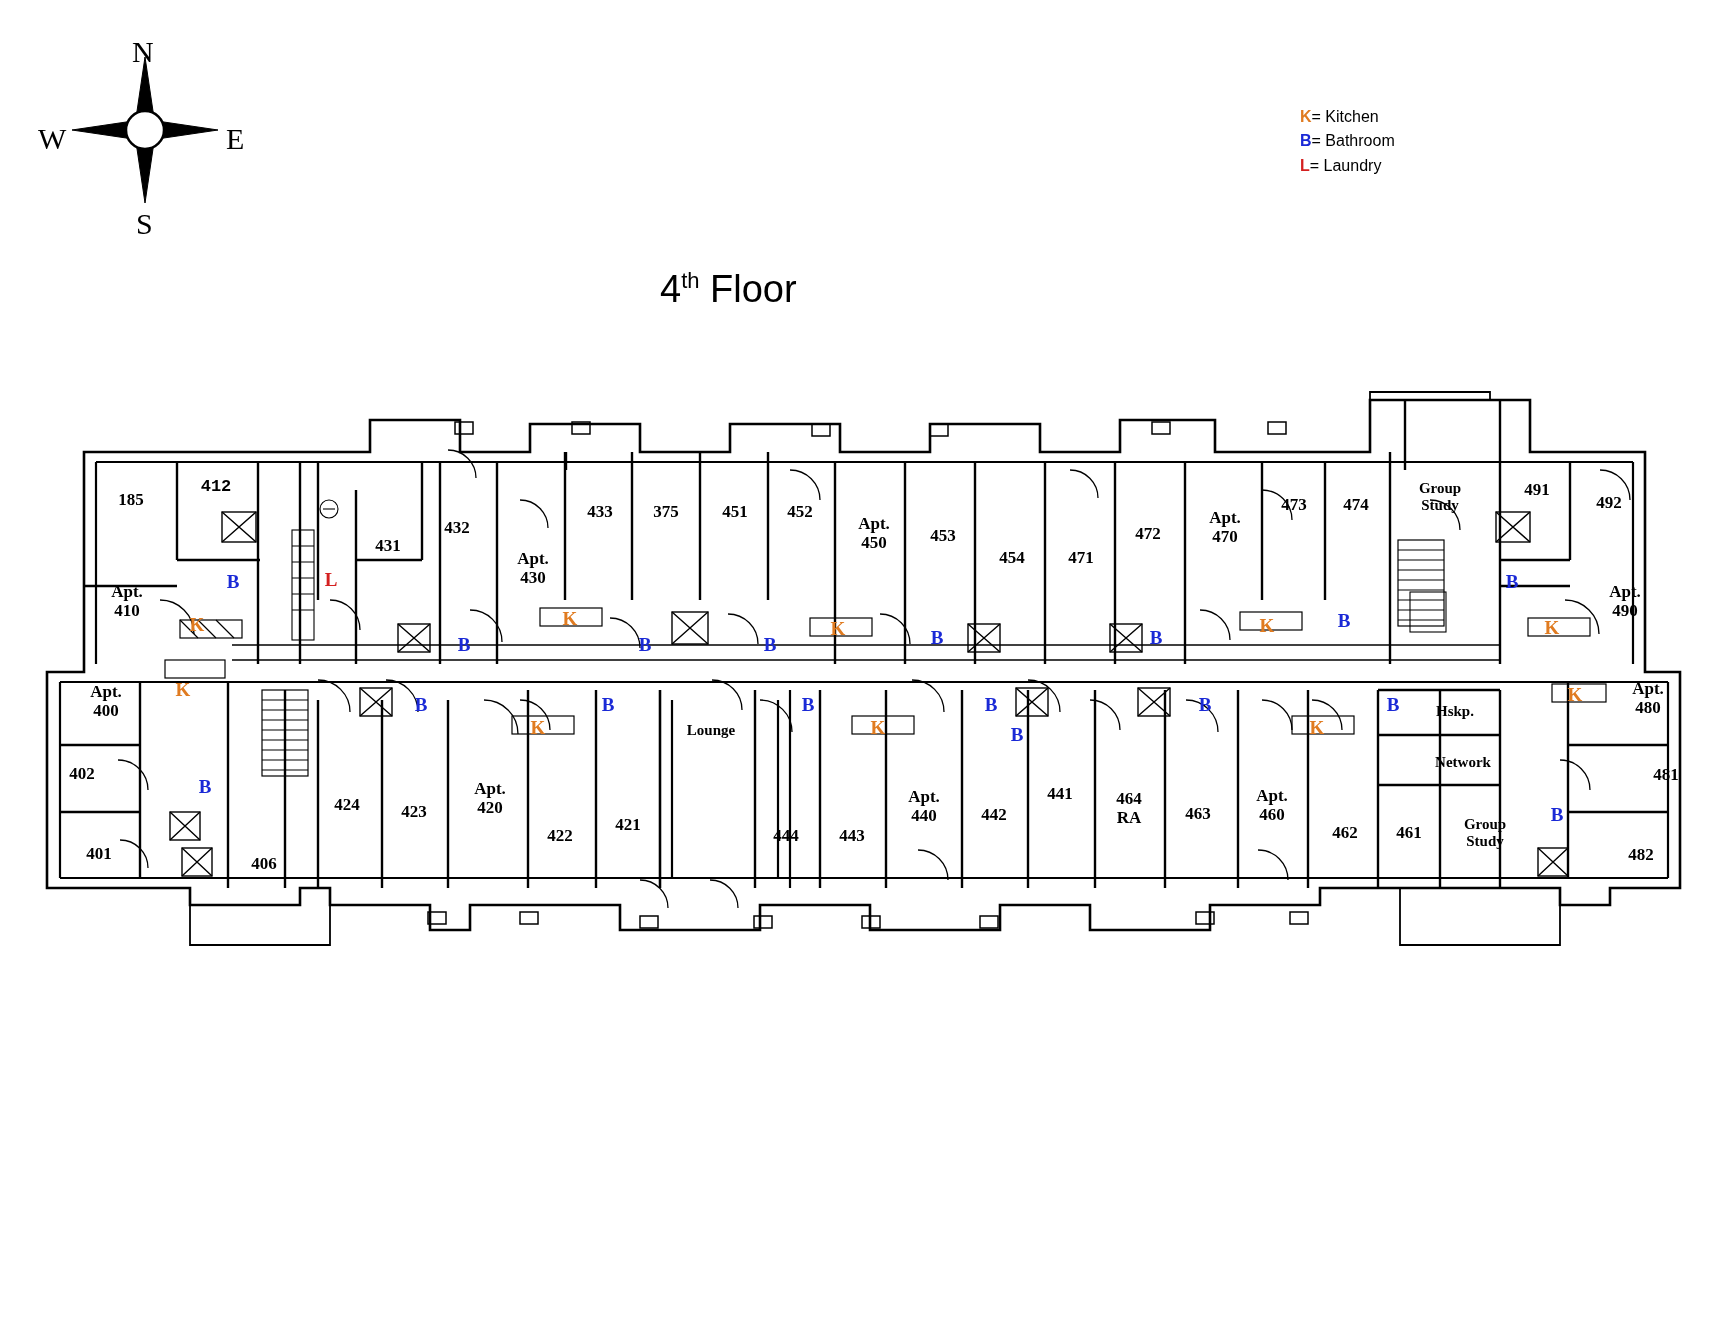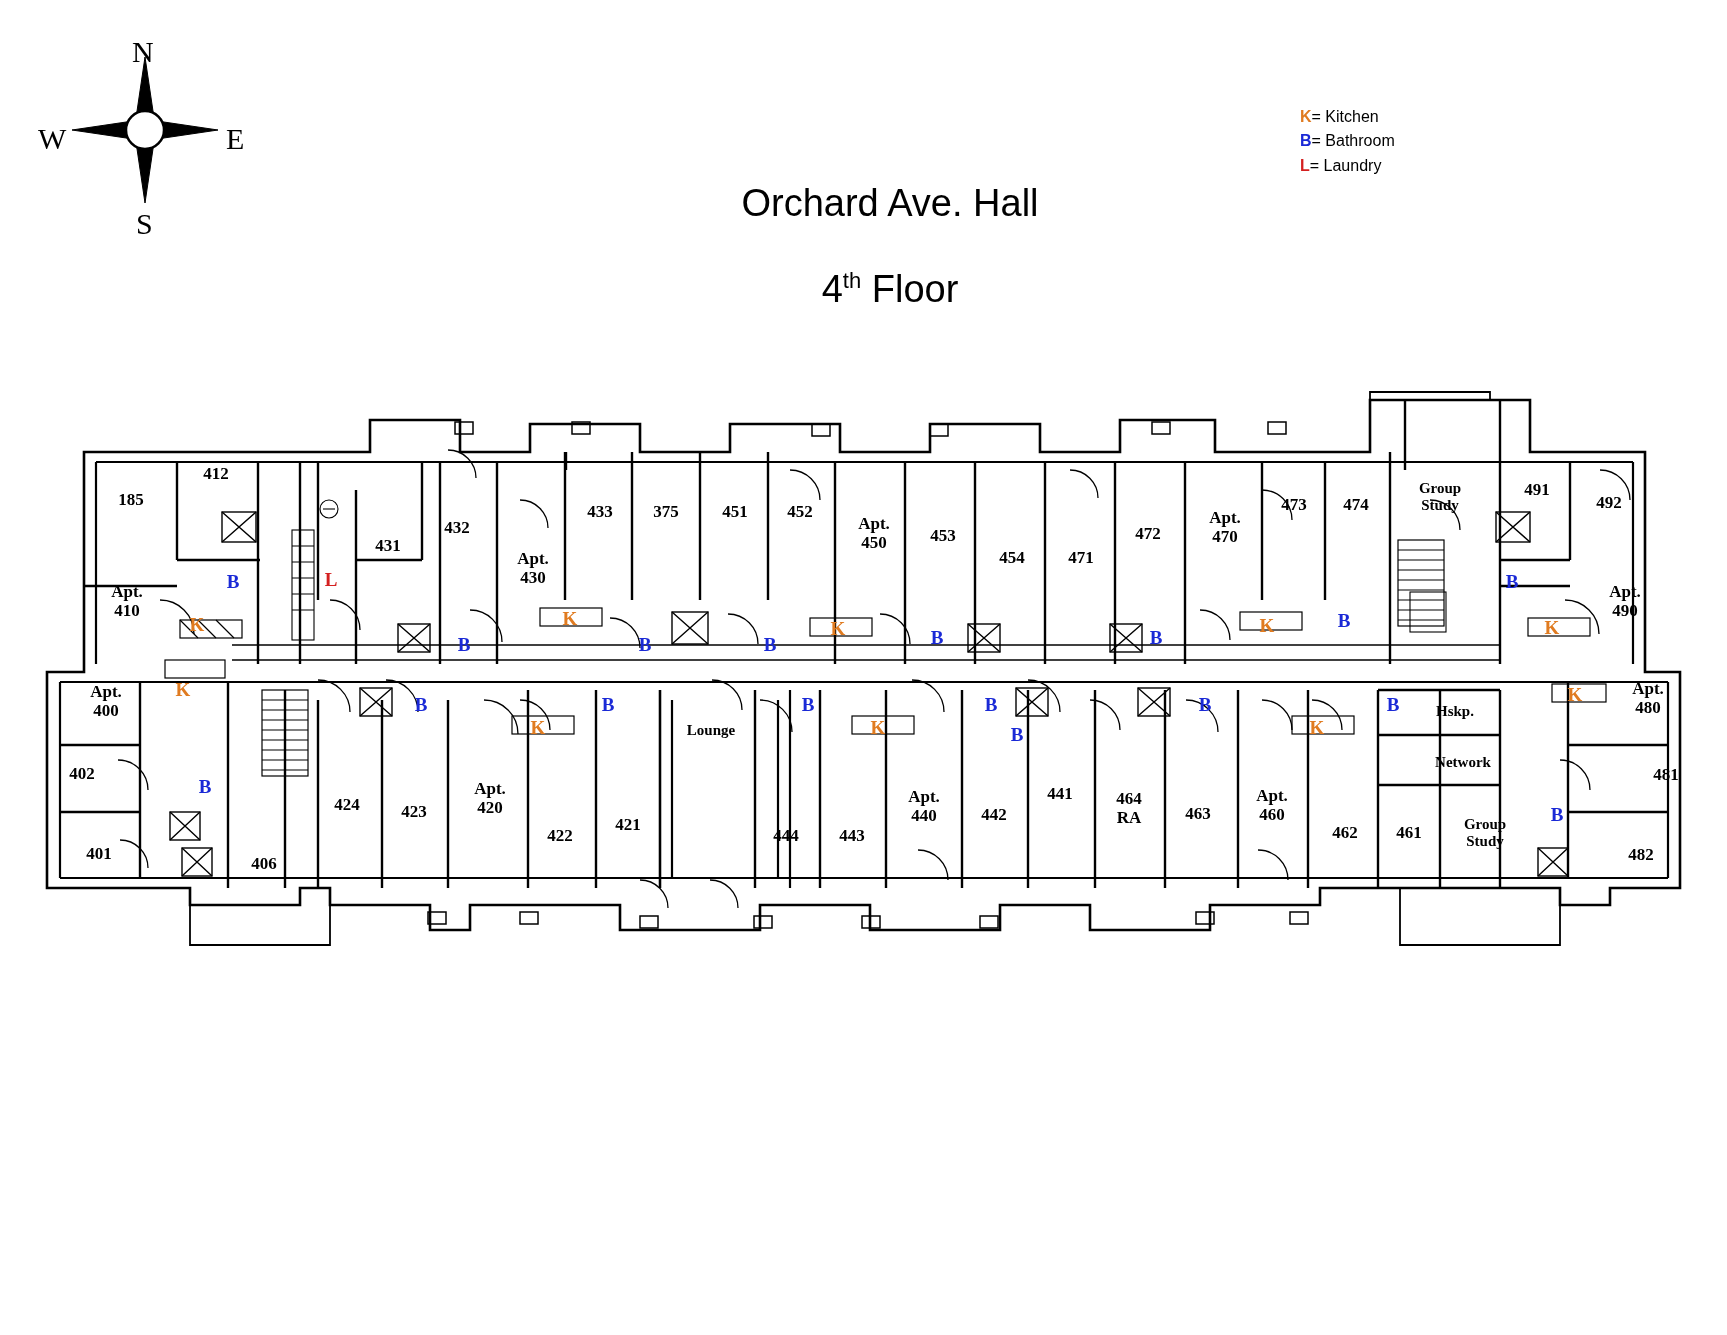--- a/index.html
+++ b/index.html
@@ -58,21 +58,20 @@
     text-align: center;
     font-family: "Liberation Sans", sans-serif;
     font-size: 38px;
     color: #000;
   }
   #subtitle {
     position: absolute;
     left: 660px;
     top: 268px;
     width: 460px;
-    text-align: center;
     font-family: "Liberation Sans", sans-serif;
     font-size: 38px;
     color: #000;
   }
   #subtitle sup { font-size: 22px; }
 
   
   #plan {
     position: absolute;
     left: 0;
@@ -146,21 +145,20 @@
       <span class="k">K</span><span>= Kitchen</span>
     </div>
     <div>
       <span class="b">B</span><span>= Bathroom</span>
     </div>
     <div>
       <span class="l">L</span><span>= Laundry</span>
     </div>
   </div>
 
-  <div id="title">Orchard Ave. Hall</div>
   <div id="subtitle">
     <span>4</span><sup>th</sup> <span>Floor</span>
   </div>
 
   <div id="plan">
     <svg width="1727" height="1335" viewBox="0 0 1727 1335">
       <g stroke="#000000" fill="none" stroke-width="1.2">
 
         <path d="M84 452 L84 672 L47 672 L47 888 L190 888 L190 905 L300 905 L300 888 L330 888
                  L330 905 L430 905 L430 930 L470 930 L470 905 L620 905 L620 930 L760 930
@@ -376,21 +374,21 @@
           <path d="M1680 700 L1680 740 M1680 760 L1680 800 M1680 820 L1680 860"></path>
           <path d="M1645 470 L1645 512 M1645 530 L1645 560"></path>
         </g>
 
       </g>
     </svg>
   </div>
 
   <div id="labels">
       <div class="lbl" style="left: 131px; top: 500px;">185</div>
-      <div class="lbl" style="left: 216px; top: 474px;">412</div>
+      <div class="lbl" style="left: 216px; top: 487px; font-family: Liberation Mono, monospace;">412</div>
       <div class="lbl" style="left: 127px; top: 601px;">Apt.
 410</div>
       <div class="lbl" style="left: 106px; top: 701px;">Apt.
 400</div>
       <div class="lbl" style="left: 82px; top: 774px;">402</div>
       <div class="lbl" style="left: 99px; top: 854px;">401</div>
       <div class="lbl" style="left: 264px; top: 864px;">406</div>
       <div class="lbl" style="left: 388px; top: 546px;">431</div>
       <div class="lbl" style="left: 457px; top: 528px;">432</div>
       <div class="lbl" style="left: 533px; top: 568px;">Apt.

